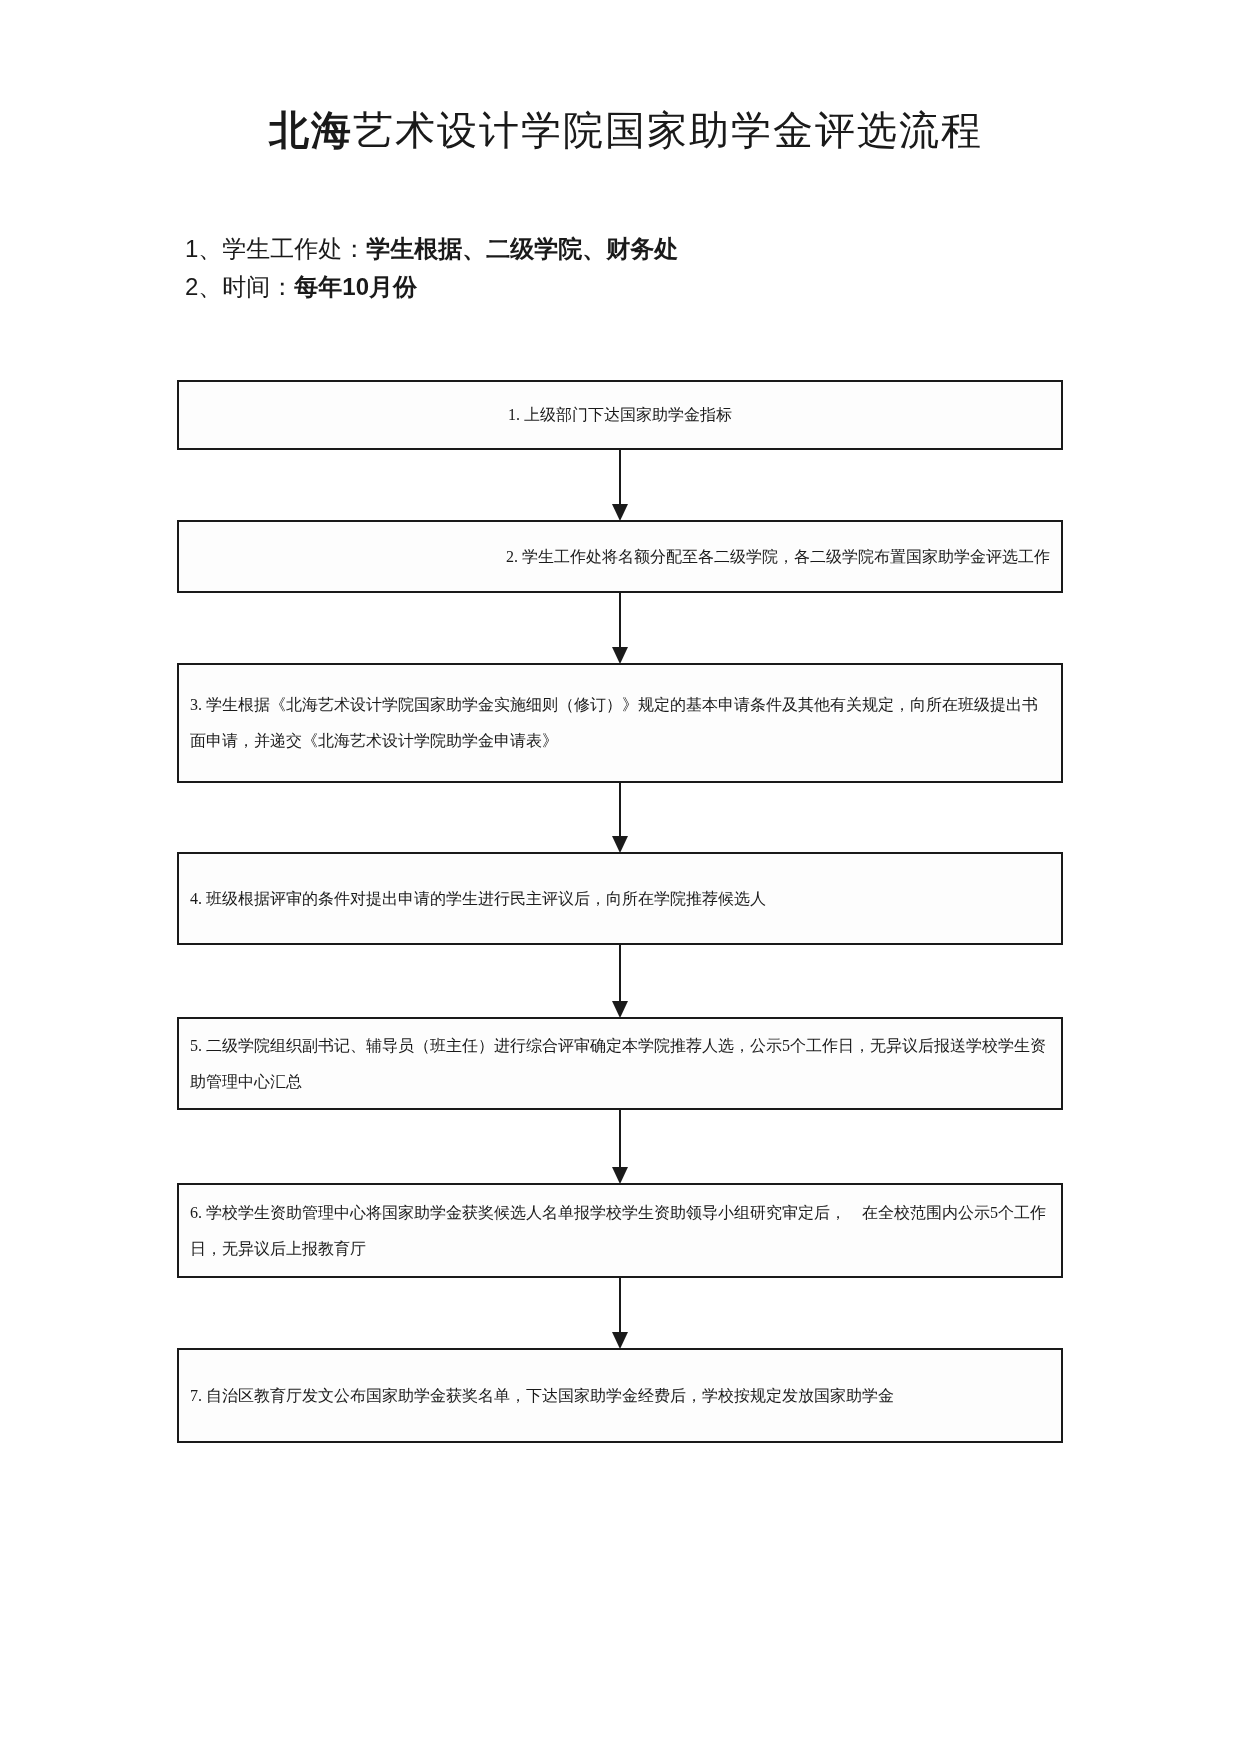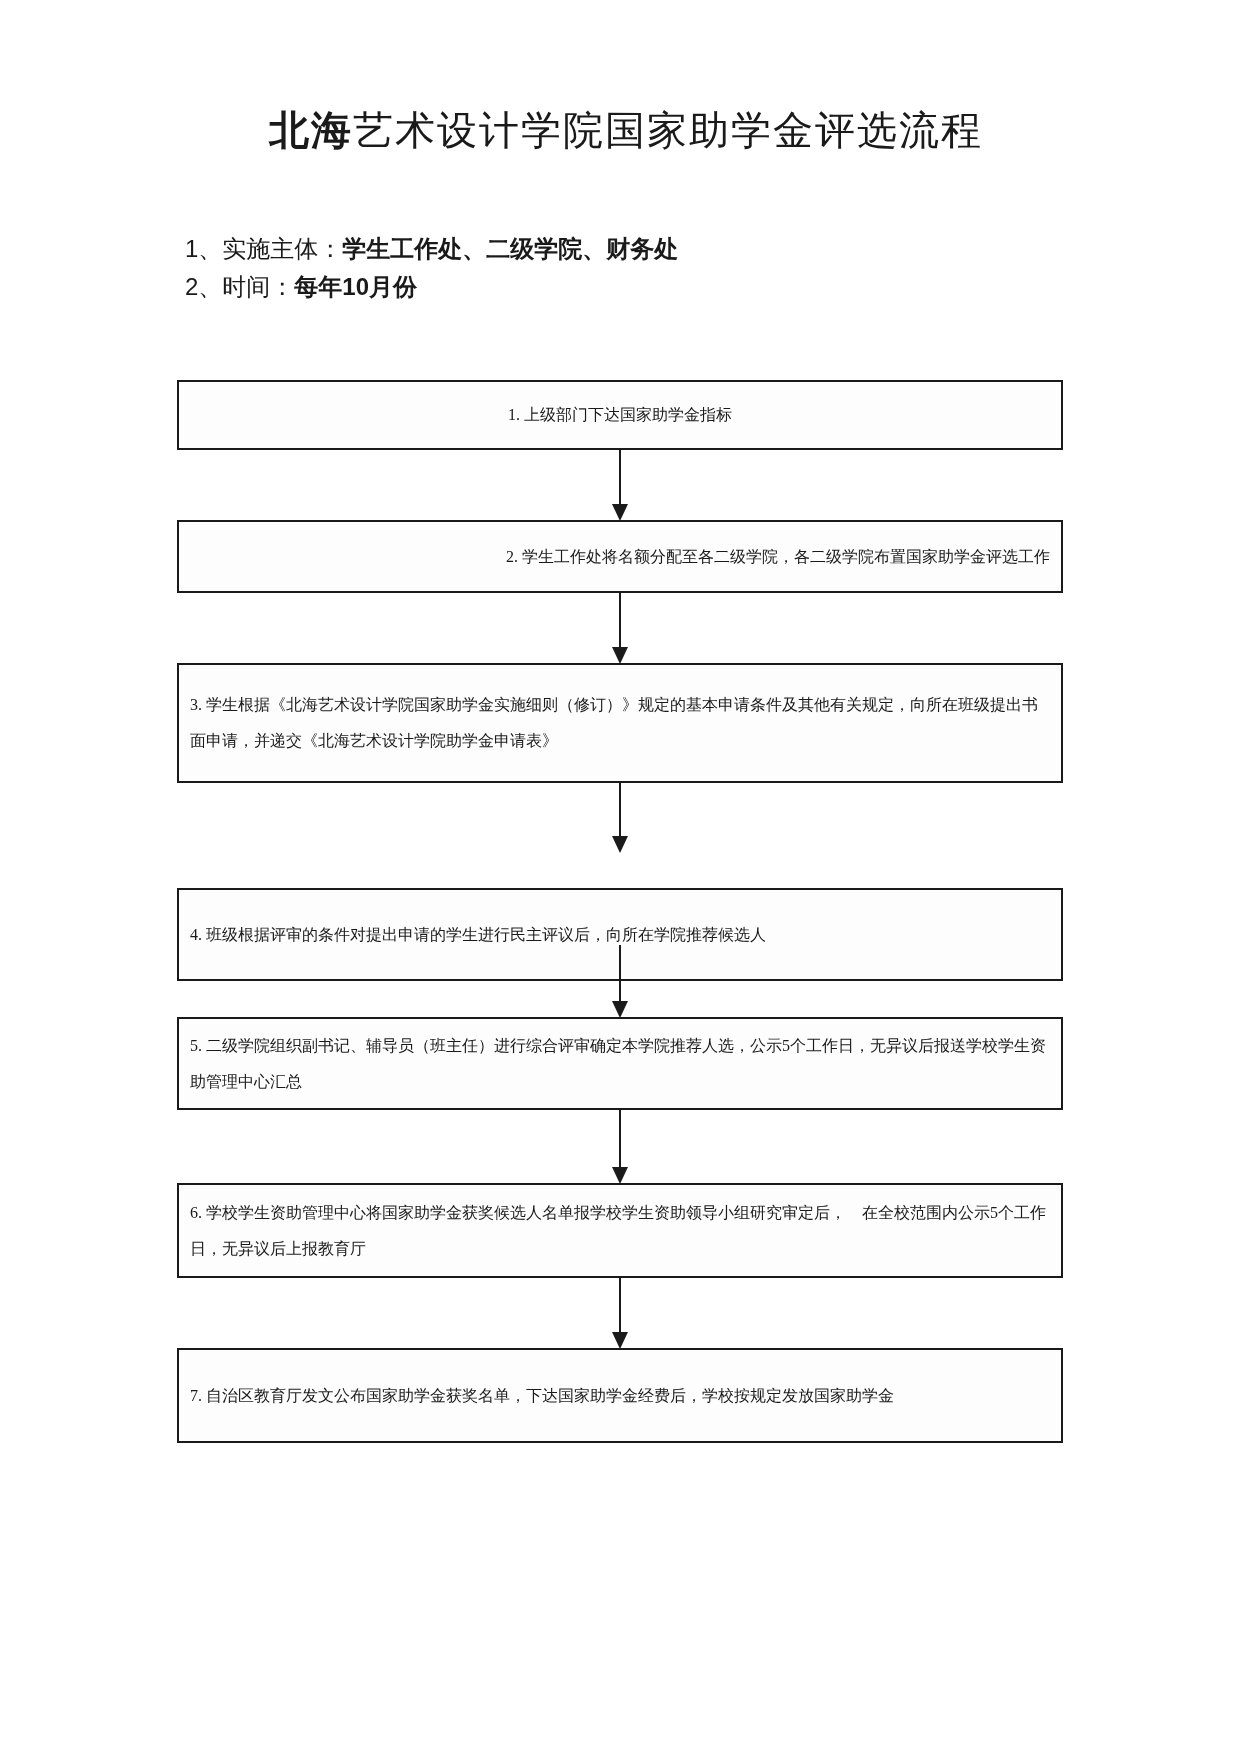--- a/index.html
+++ b/index.html
@@ -50,21 +50,21 @@
     line-height: 36px;
     display: flex;
     align-items: center;
     padding: 0 11px;
     text-align: left;
   }
   .flow-box.center { justify-content: center; text-align: center; }
   .box-1 { top: 380px;  height: 70px;  }
   .box-2 { top: 520px;  height: 73px; justify-content: flex-end;  }
   .box-3 { top: 663px;  height: 120px; }
-  .box-4 { top: 888px;  height: 93px;  }
+  .box-4 { top: 852px;  height: 93px;  }
   .box-5 { top: 1017px; height: 93px;  }
   .box-6 { top: 1183px; height: 95px;  }
   .box-7 { top: 1348px; height: 95px;  }
   .flow-arrow {
     position: absolute;
     left: 612px;
     width: 16px;
   }
   .arrow-1 { top: 450px;  height: 70px; }
   .arrow-2 { top: 593px;  height: 70px; }
@@ -87,21 +87,21 @@
     border-top: 17px solid #1a1a1a;
   }
 </style>
 </head>
 <body>
 
 <div class="page">
 
   <h1 class="doc-title"><span class="em">北海</span><span>艺术设计学院国家助学金评选流程</span></h1>
 
-  <div class="meta-item meta-1"><span>1、</span><span>实施主体：</span><span class="value">学生工作处、二级学院、财务处</span></div>
+  <div class="meta-item meta-1"><span>1、</span><span>学生工作处：</span><span class="value">学生根据、二级学院、财务处</span></div>
 
   <div class="meta-item meta-2"><span>2、</span><span>时间：</span><span class="value">每年10月份</span></div>
 
   <div>
 
     <div class="flow-box box-1 center">
         <span>1. 上级部门下达国家助学金指标</span>
       </div>
 
     <div class="flow-arrow arrow-1">

